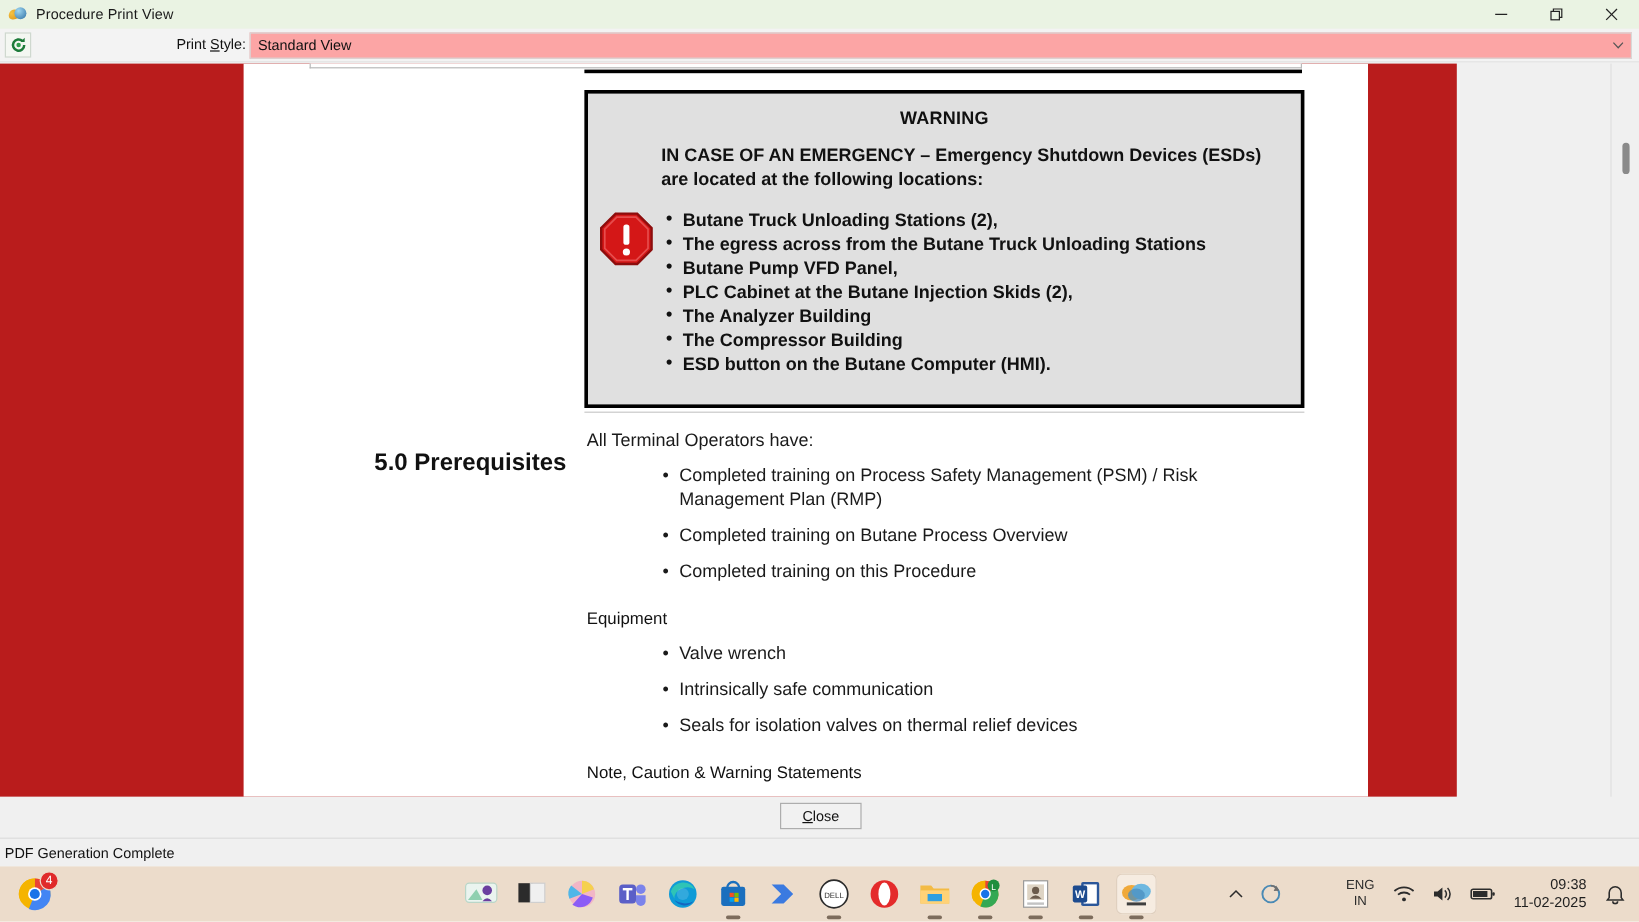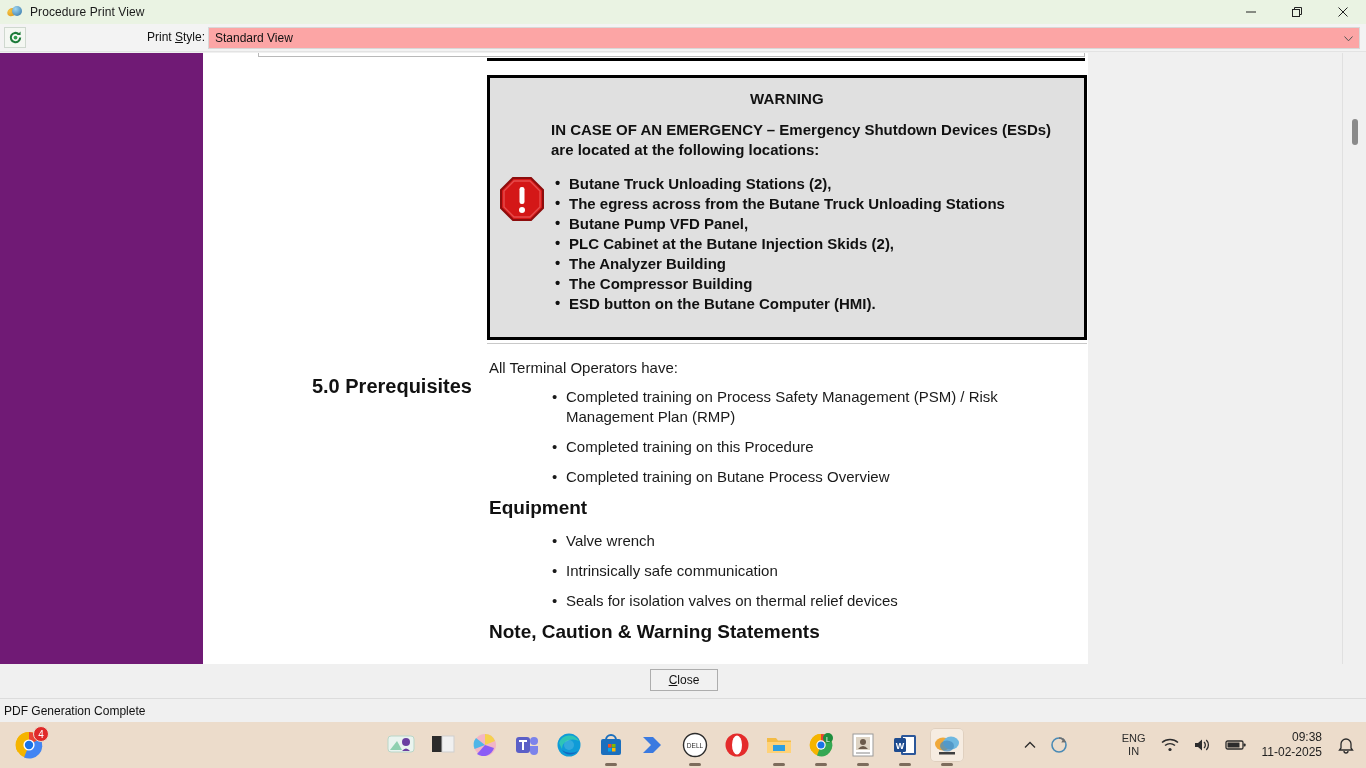--- a/index.html
+++ b/index.html
@@ -77,22 +77,22 @@
   #print-style-value {
     font-size: 12px; color: #111; padding-left: 6px;
   }
   #print-style-caret {
     position: absolute; right: 6px; top: 6px;
     color: #555; font-size: 10px; line-height: 10px;
   }
 
   
   #doc-viewport {
-    position: absolute; left: 0; top: 53px; width: 1088px; height: 611px;
-    background: #701a75; overflow: hidden;
+    position: absolute; left: 0; top: 53px; width: 1214px; height: 611px;
+    background: #b91c1c; overflow: hidden;
   }
   #doc-page {
     position: absolute; left: 203px; top: 0px;
     width: 937px; min-height: 611px;
     background: #ffffff;
   }
 
   
   #page-top-table {
     position: absolute; left: 55px; top: -8px; width: 827px; height: 12px;
@@ -159,22 +159,22 @@
   }
   ul.doc-list li {
     position: relative; padding-left: 77px;
     font-size: 15px; color: #1a1a1a; line-height: 20px;
     margin-bottom: 10px;
   }
   ul.doc-list li::before {
     content: "\2022"; position: absolute; left: 63px; top: 0px; font-size: 15px;
   }
   h3.doc-heading {
-    font-size: 19px; font-weight: bold; color: #111;
-    margin-bottom: 0;
+    font-size: 14px; font-weight: normal; color: #111;
+    margin-top: 20px; margin-bottom: 0;
   }
   ul.doc-list.equip { margin-top: 12px; }
   ul.doc-list.equip li { padding-left: 77px; margin-bottom: 10px; }
 
   
   #doc-scrollbar {
     position: absolute; left: 1342px; top: 53px; width: 24px; height: 611px;
     background: #f0f0f0; border-left: 1px solid #e0e0e0;
   }
   #doc-scrollbar-thumb {
@@ -345,22 +345,22 @@
       </div>
 
       <div id="sec-divider"></div>
 
       <div id="sec-number">5.0 Prerequisites</div>
 
       <div id="sec-content">
         <div class="body-text">All Terminal Operators have:</div>
         <ul class="doc-list">
           <li>Completed training on Process Safety Management (PSM) / Risk Management Plan (RMP)</li>
+          <li>Completed training on Butane Process Overview</li>
           <li>Completed training on this Procedure</li>
-          <li>Completed training on Butane Process Overview</li>
         </ul>
 
         <h3 class="doc-heading">Equipment</h3>
         <ul class="doc-list equip">
           <li>Valve wrench</li>
           <li>Intrinsically safe communication</li>
           <li>Seals for isolation valves on thermal relief devices</li>
         </ul>
 
         <h3 class="doc-heading">Note, Caution &amp; Warning Statements</h3>

